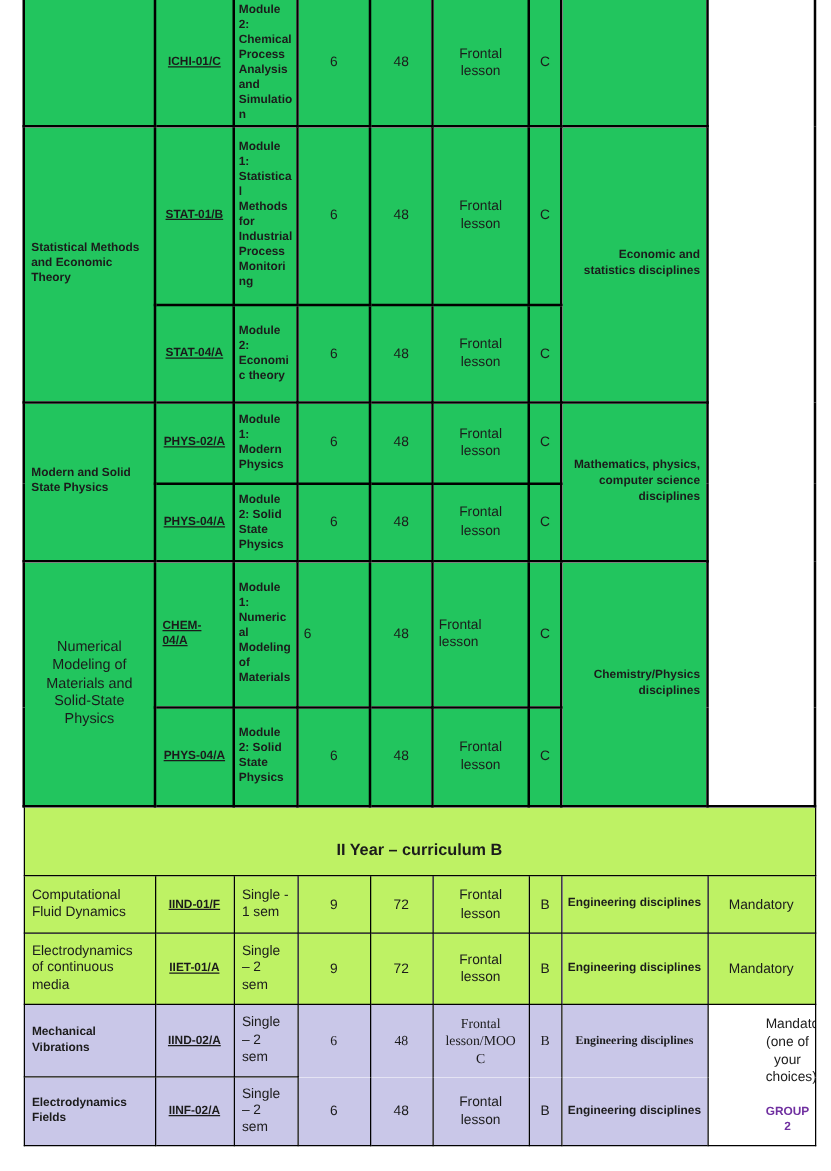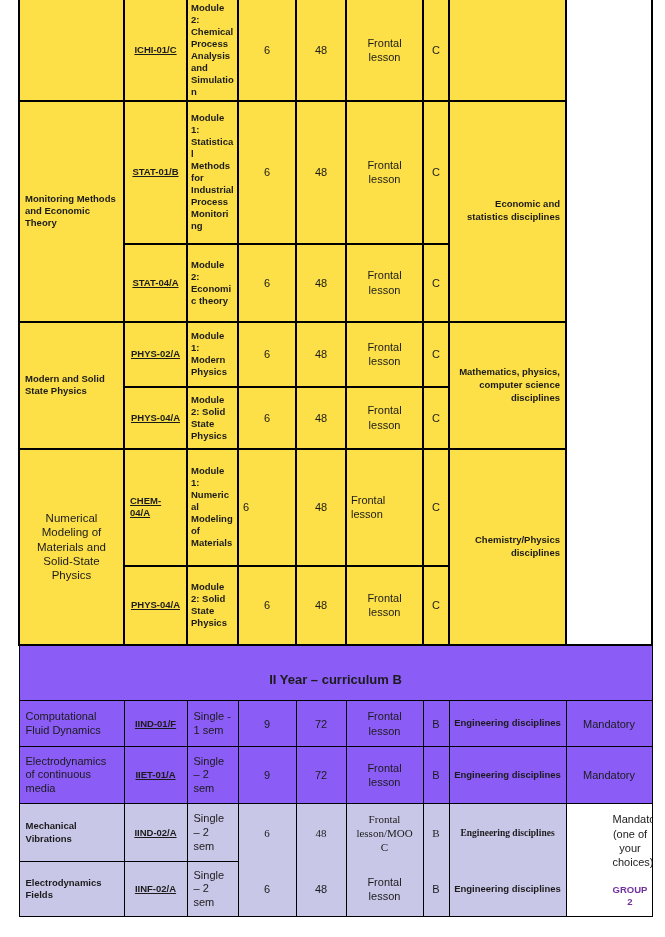--- a/index.html
+++ b/index.html
@@ -7,24 +7,24 @@
     width:665px;height:937px;background:#ffffff;overflow:hidden;
     font-family:"Liberation Sans",sans-serif;color:#1b1b1b;
   }
   .page{position:relative;width:665px;height:937px;}
   table.curr{
     position:absolute;left:18px;top:0;
     border-collapse:collapse;table-layout:fixed;width:633px;
   }
   td{overflow:hidden;vertical-align:middle;}
   
-  tr.pinkrow td{border:2px solid #000;background:#fde047;}
+  tr.pinkrow td{border:2px solid #000;background:#22c55e;}
   tr.cut td{border-top-style:hidden;}
   
-  tr.low td{border:1px solid #000;background:#8b5cf6;}
+  tr.low td{border:1px solid #000;background:#bef264;}
   tr.bluerow td{background:#c9c7e8;}
   td.whitecell{background:#ffffff !important;padding-left:46px;}
   td.merge-top{border-top-style:hidden !important;}
   td.merge-bottom{border-bottom-style:hidden !important;font-family:Liberation Serif, serif;}
   
   .name-pink{font-size:9.5px;font-weight:bold;text-align:left;padding:2px 5px;line-height:1.3;}
   .name-big{font-size:11.5px;font-weight:normal;text-align:center;padding:2px 4px;line-height:1.25;}
   .name-reg{font-size:11px;font-weight:normal;text-align:left;padding:2px 6px;line-height:1.25;}
   .name-blue{font-size:9.5px;font-weight:bold;text-align:left;padding:2px 6px;line-height:1.3;}
   .code{font-size:9.5px;font-weight:bold;text-align:center;padding:1px 2px;line-height:1.3;overflow-wrap:break-word;text-decoration:underline;}
@@ -66,21 +66,21 @@
     <td class="module">Module 2: Chemical Process Analysis and Simulation</td>
     <td class="num">6</td>
     <td class="num">48</td>
     <td class="lesson">Frontal lesson</td>
     <td class="type">C</td>
     <td class="disc"></td>
     <td class="whitecell" rowspan="7"></td>
   </tr>
 
   <tr class="pinkrow" style="height:143px">
-    <td class="name-pink" rowspan="2">Monitoring Methods and Economic Theory</td>
+    <td class="name-pink" rowspan="2">Statistical Methods and Economic Theory</td>
     <td class="code">STAT-01/B</td>
     <td class="module">Module 1: Statistical Methods for Industrial Process Monitoring</td>
     <td class="num">6</td>
     <td class="num">48</td>
     <td class="lesson">Frontal lesson</td>
     <td class="type">C</td>
     <td class="disc" rowspan="2">Economic and statistics disciplines</td>
   </tr>
   <tr class="pinkrow" style="height:78px">
     <td class="code">STAT-04/A</td>

